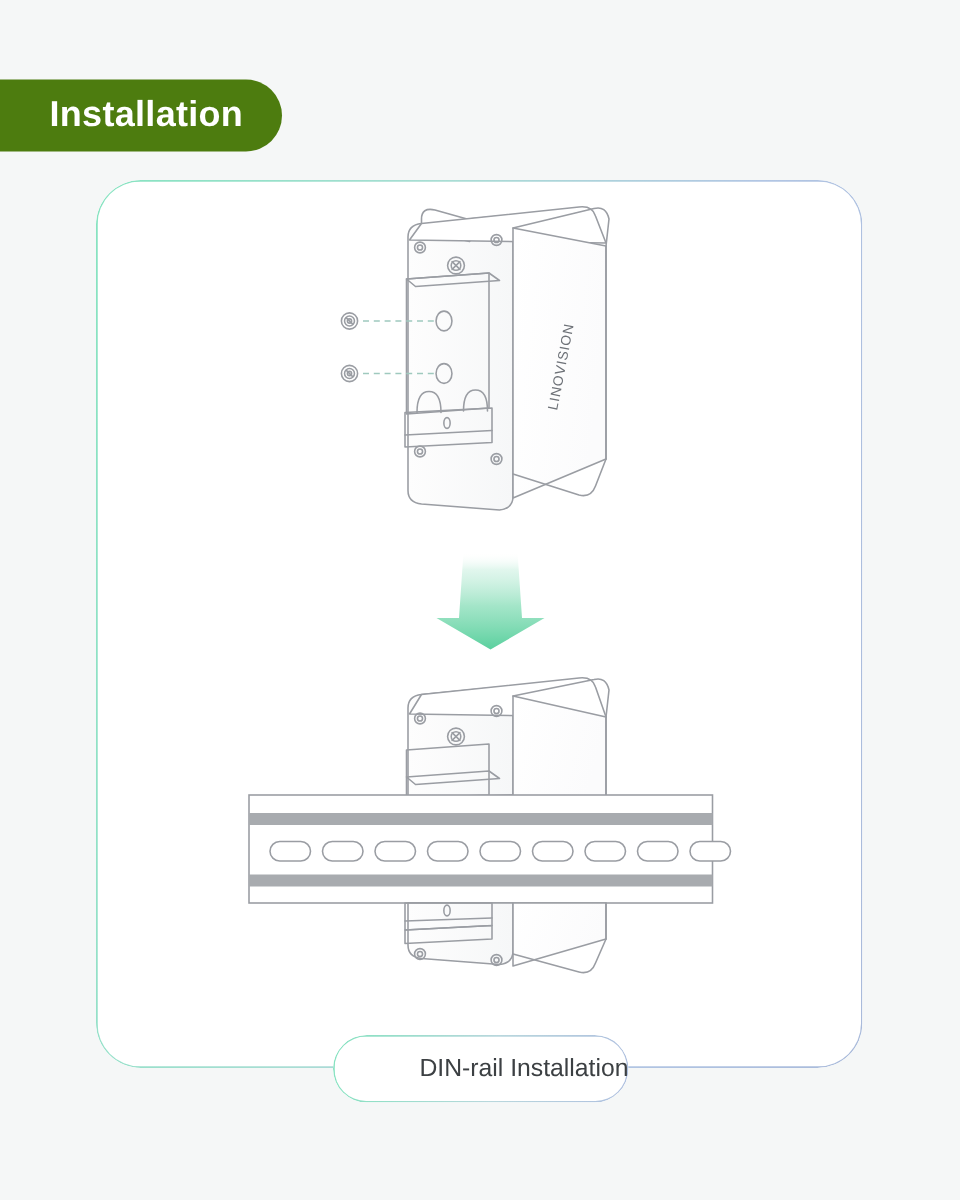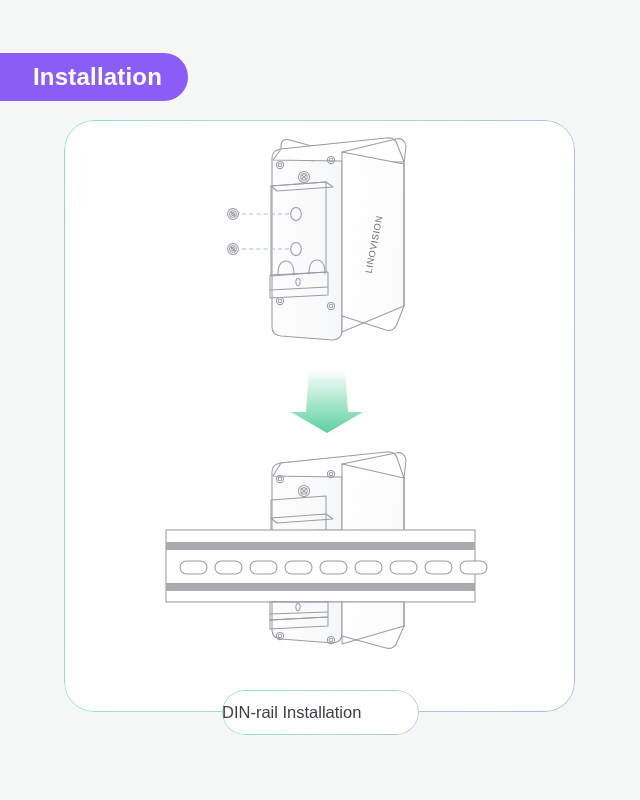--- a/index.html
+++ b/index.html
@@ -17,21 +17,21 @@
 
   
   #header-badge {
     position: absolute;
     left: 0;
     top: 53px;
     height: 48px;
     padding: 0 26px 0 33px;
     display: flex;
     align-items: center;
-    background: #8b5cf6;
+    background: #4d7c0f;
     border-radius: 0 24px 24px 0;
     box-sizing: border-box;
   }
   #header-badge-label {
     color: #ffffff;
     font-size: 24px;
     font-weight: bold;
     letter-spacing: 0.2px;
     line-height: 1;
   }
@@ -73,21 +73,21 @@
     position: absolute;
     left: 222px;
     top: 690px;
     width: 197px;
     height: 45px;
     box-sizing: border-box;
     border-radius: 23px;
     background: #ffffff;
     display: flex;
     align-items: center;
-    justify-content: flex-start;
+    justify-content: flex-end;
   }
   #caption-pill::before {
     content: "";
     position: absolute;
     inset: 0;
     border-radius: 23px;
     padding: 1.4px;
     background: linear-gradient(95deg, #84e2bf 0%, #b9d7dd 55%, #aebfdf 100%);
     -webkit-mask: linear-gradient(#fff 0 0) content-box, linear-gradient(#fff 0 0);
     -webkit-mask-composite: xor;

